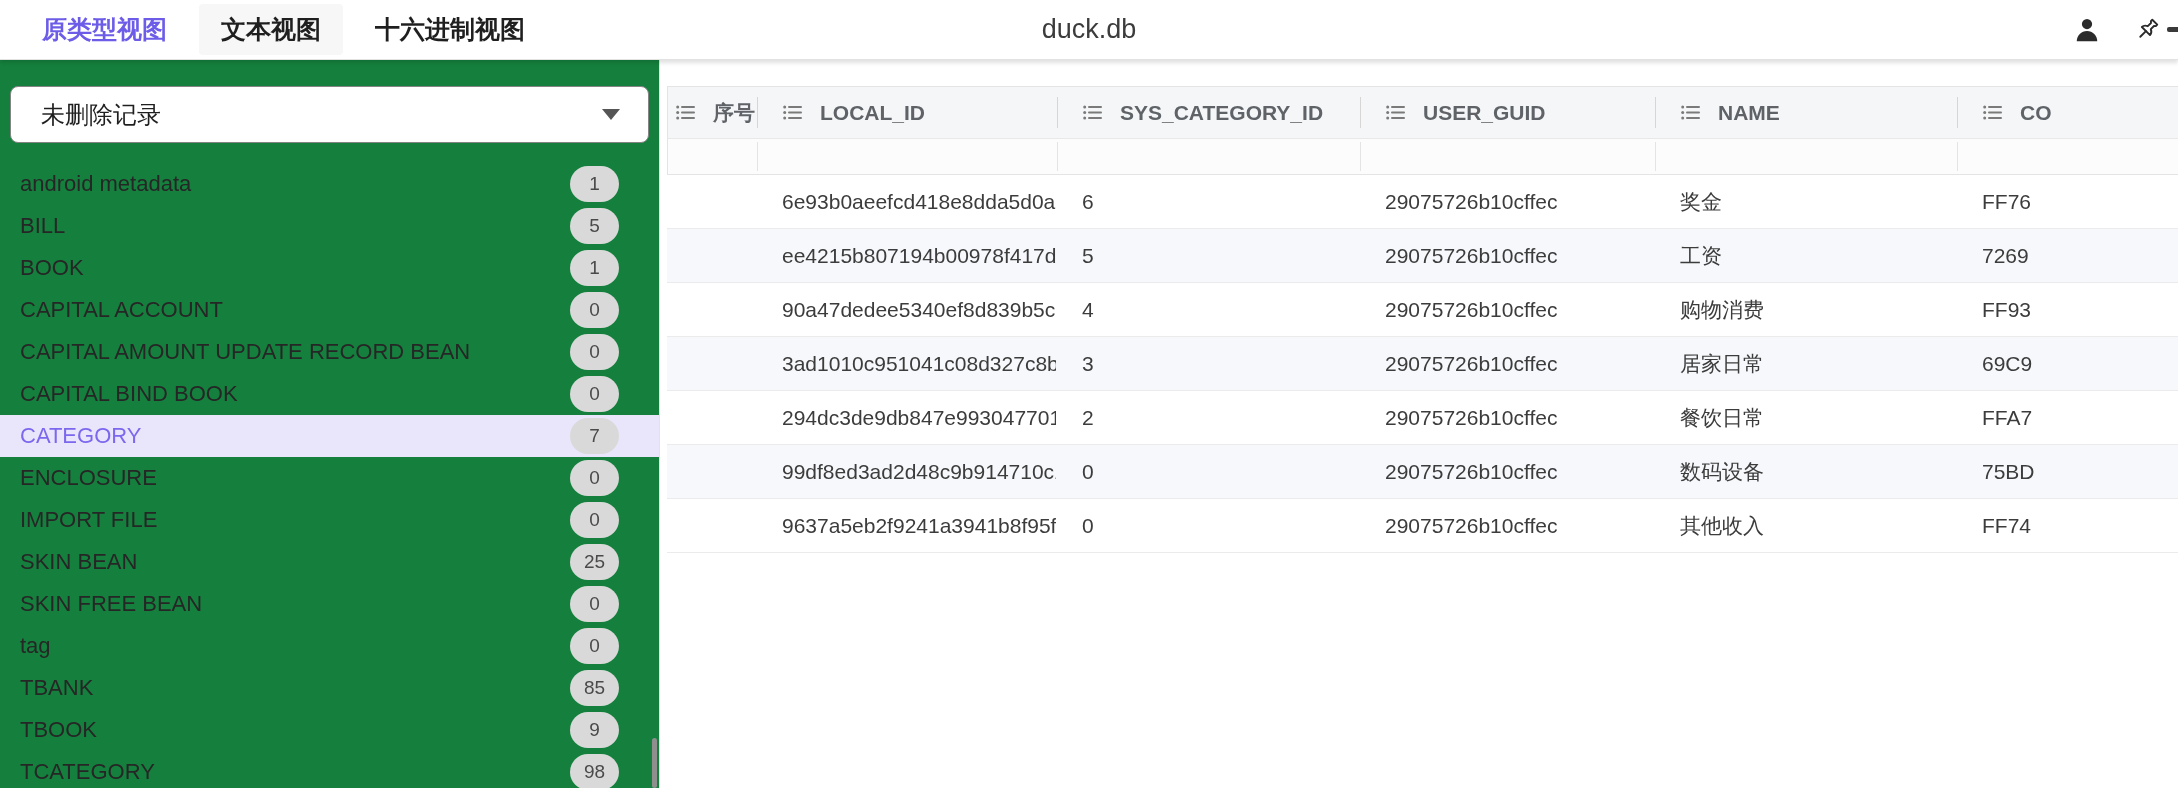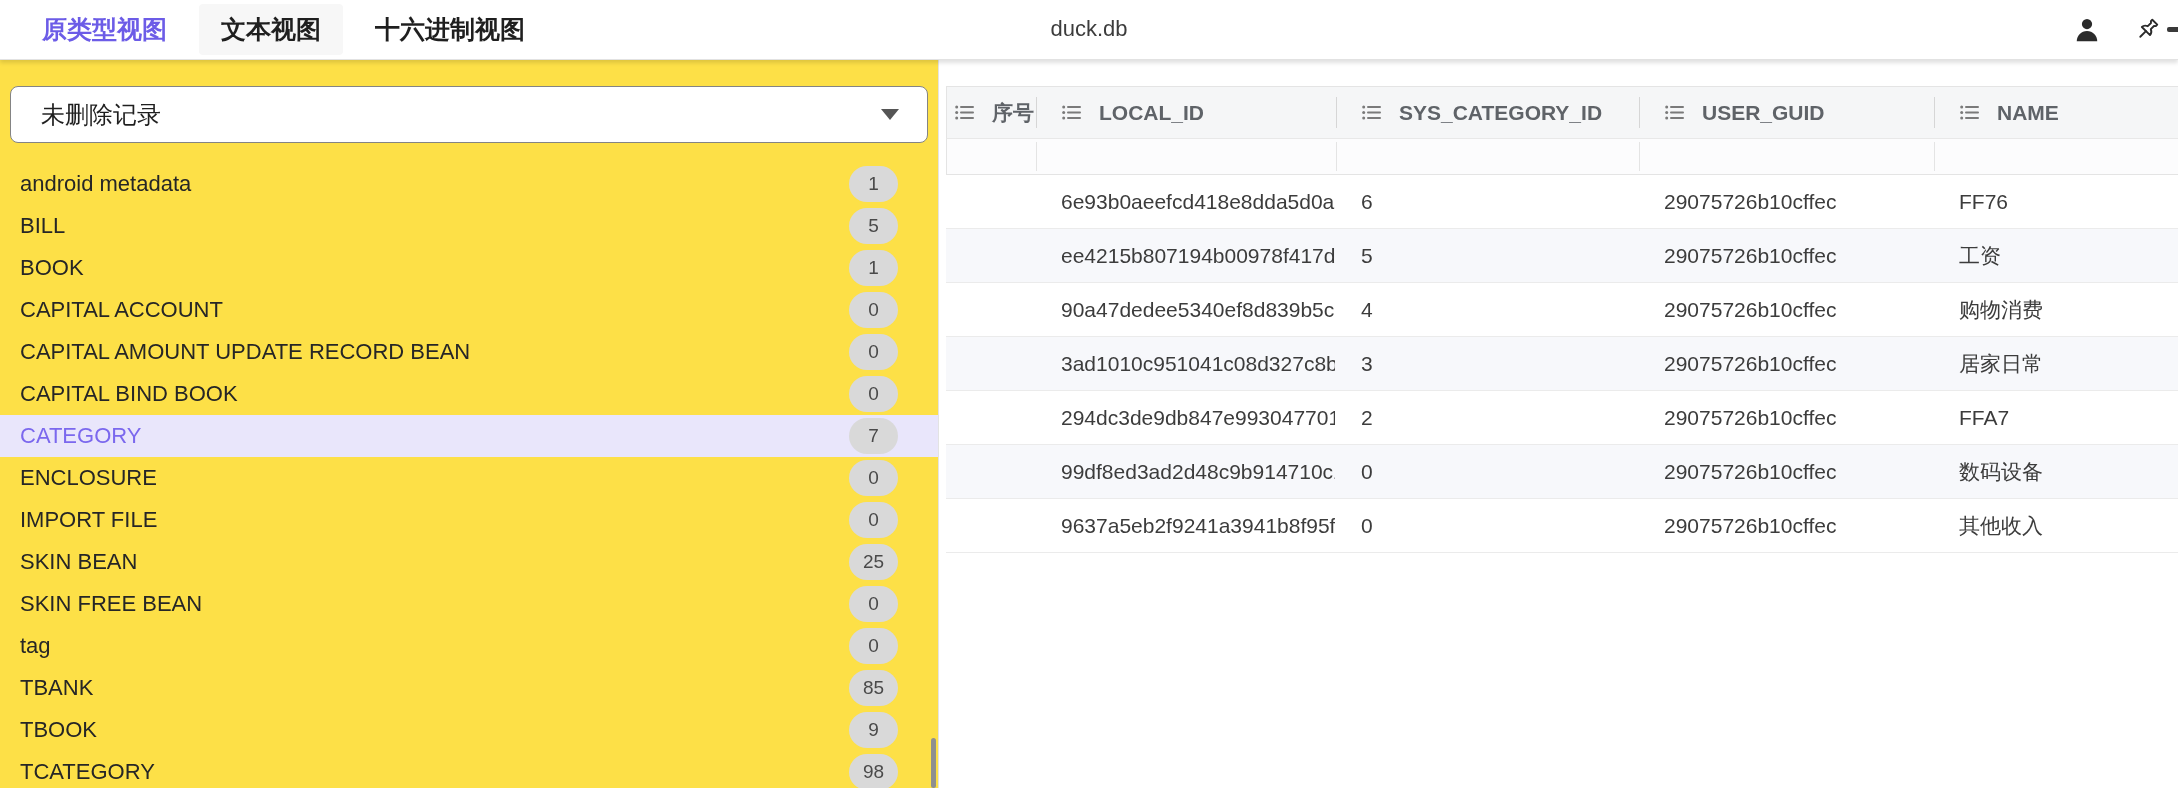--- a/index.html
+++ b/index.html
@@ -8,31 +8,31 @@
 
   
   .topbar { position:relative; height:60px; background:#fff; display:flex; align-items:center;
     box-shadow:0 3px 4px rgba(0,0,0,.12); border-bottom:1px solid #e2e2e2; z-index:5; }
   .tabs { display:flex; align-items:center; padding-left:20px; gap:10px; }
   .tab { font-size:25px; font-weight:bold; color:#1f1f1f; padding:9px 22px; border-radius:4px;
     cursor:pointer; white-space:nowrap;text-align:center; }
   .tab.active { color:#6c5ce7; }
   .tab.hover { background:#f7f7f7; }
   .title { position:absolute; left:50%; top:50%; transform:translate(-50%,-53%);
-    font-size:22px; color:#3c3c3c; }
+    font-size:27px; color:#3c3c3c; }
   .topbar-icons { margin-left:auto; display:flex; align-items:center; gap:26px; padding-right:14px; }
   .icon-btn { width:34px; height:34px; display:flex; align-items:center; justify-content:center; cursor:pointer; }
   .edge-fragment { position:absolute; right:-3px; top:27px; width:14px; height:5px;
     background:#3a3a3a; border-radius:2px; }
 
   
   .content { display:flex; height:728px; }
 
   
-  .sidebar { width:939px; position:relative; background:#fde047; border-right:1px solid #e3e3e3; flex:none; }
+  .sidebar { width:660px; position:relative; background:#15803d; border-right:1px solid #e3e3e3; flex:none; }
   .dropdown { margin:26px 10px 0 10px; height:57px; border:1.5px solid #848484; border-radius:8px;
     display:flex; align-items:center; justify-content:space-between; padding:0 28px 0 30px;
     font-size:24px; color:#1f1f1f; cursor:pointer; background:#fff; }
   .caret { width:0; height:0; border-left:9px solid transparent; border-right:9px solid transparent;
     border-top:11px solid #555; }
   .table-list { margin-top:20px; }
   .side-item { height:42px; display:flex; align-items:center; padding:0 40px 0 20px;
     font-size:22px; color:#262626; cursor:pointer; }
   .side-item.selected { background:#e9e6fb; color:#7b68ee; }
   .badge { margin-left:auto; min-width:49px; height:36px; padding:0 12px; border-radius:18px;
@@ -258,20 +258,21 @@
           <div class="fcell c3"></div>
           <div class="fcell c4"></div>
           <div class="fcell c5"></div>
         </div>
       <div id="grid-body">
           <div class="grid-row">
             <div class="cell c0"></div>
             <div class="cell c1">6e93b0aeefcd418e8dda5d0a5f...</div>
             <div class="cell c2">6</div>
             <div class="cell c3">29075726b10cffec</div>
+            <div class="cell c4">奖金</div>
             <div class="cell c5">FF76</div>
           </div>
           <div class="grid-row">
             <div class="cell c0"></div>
             <div class="cell c1">ee4215b807194b00978f417dd...</div>
             <div class="cell c2">5</div>
             <div class="cell c3">29075726b10cffec</div>
             <div class="cell c4">工资</div>
             <div class="cell c5">7269</div>
           </div>
@@ -289,20 +290,21 @@
             <div class="cell c2">3</div>
             <div class="cell c3">29075726b10cffec</div>
             <div class="cell c4">居家日常</div>
             <div class="cell c5">69C9</div>
           </div>
           <div class="grid-row">
             <div class="cell c0"></div>
             <div class="cell c1">294dc3de9db847e9930477019...</div>
             <div class="cell c2">2</div>
             <div class="cell c3">29075726b10cffec</div>
+            <div class="cell c4">餐饮日常</div>
             <div class="cell c5">FFA7</div>
           </div>
           <div class="grid-row">
             <div class="cell c0"></div>
             <div class="cell c1">99df8ed3ad2d48c9b914710c1e...</div>
             <div class="cell c2">0</div>
             <div class="cell c3">29075726b10cffec</div>
             <div class="cell c4">数码设备</div>
             <div class="cell c5">75BD</div>
           </div>

